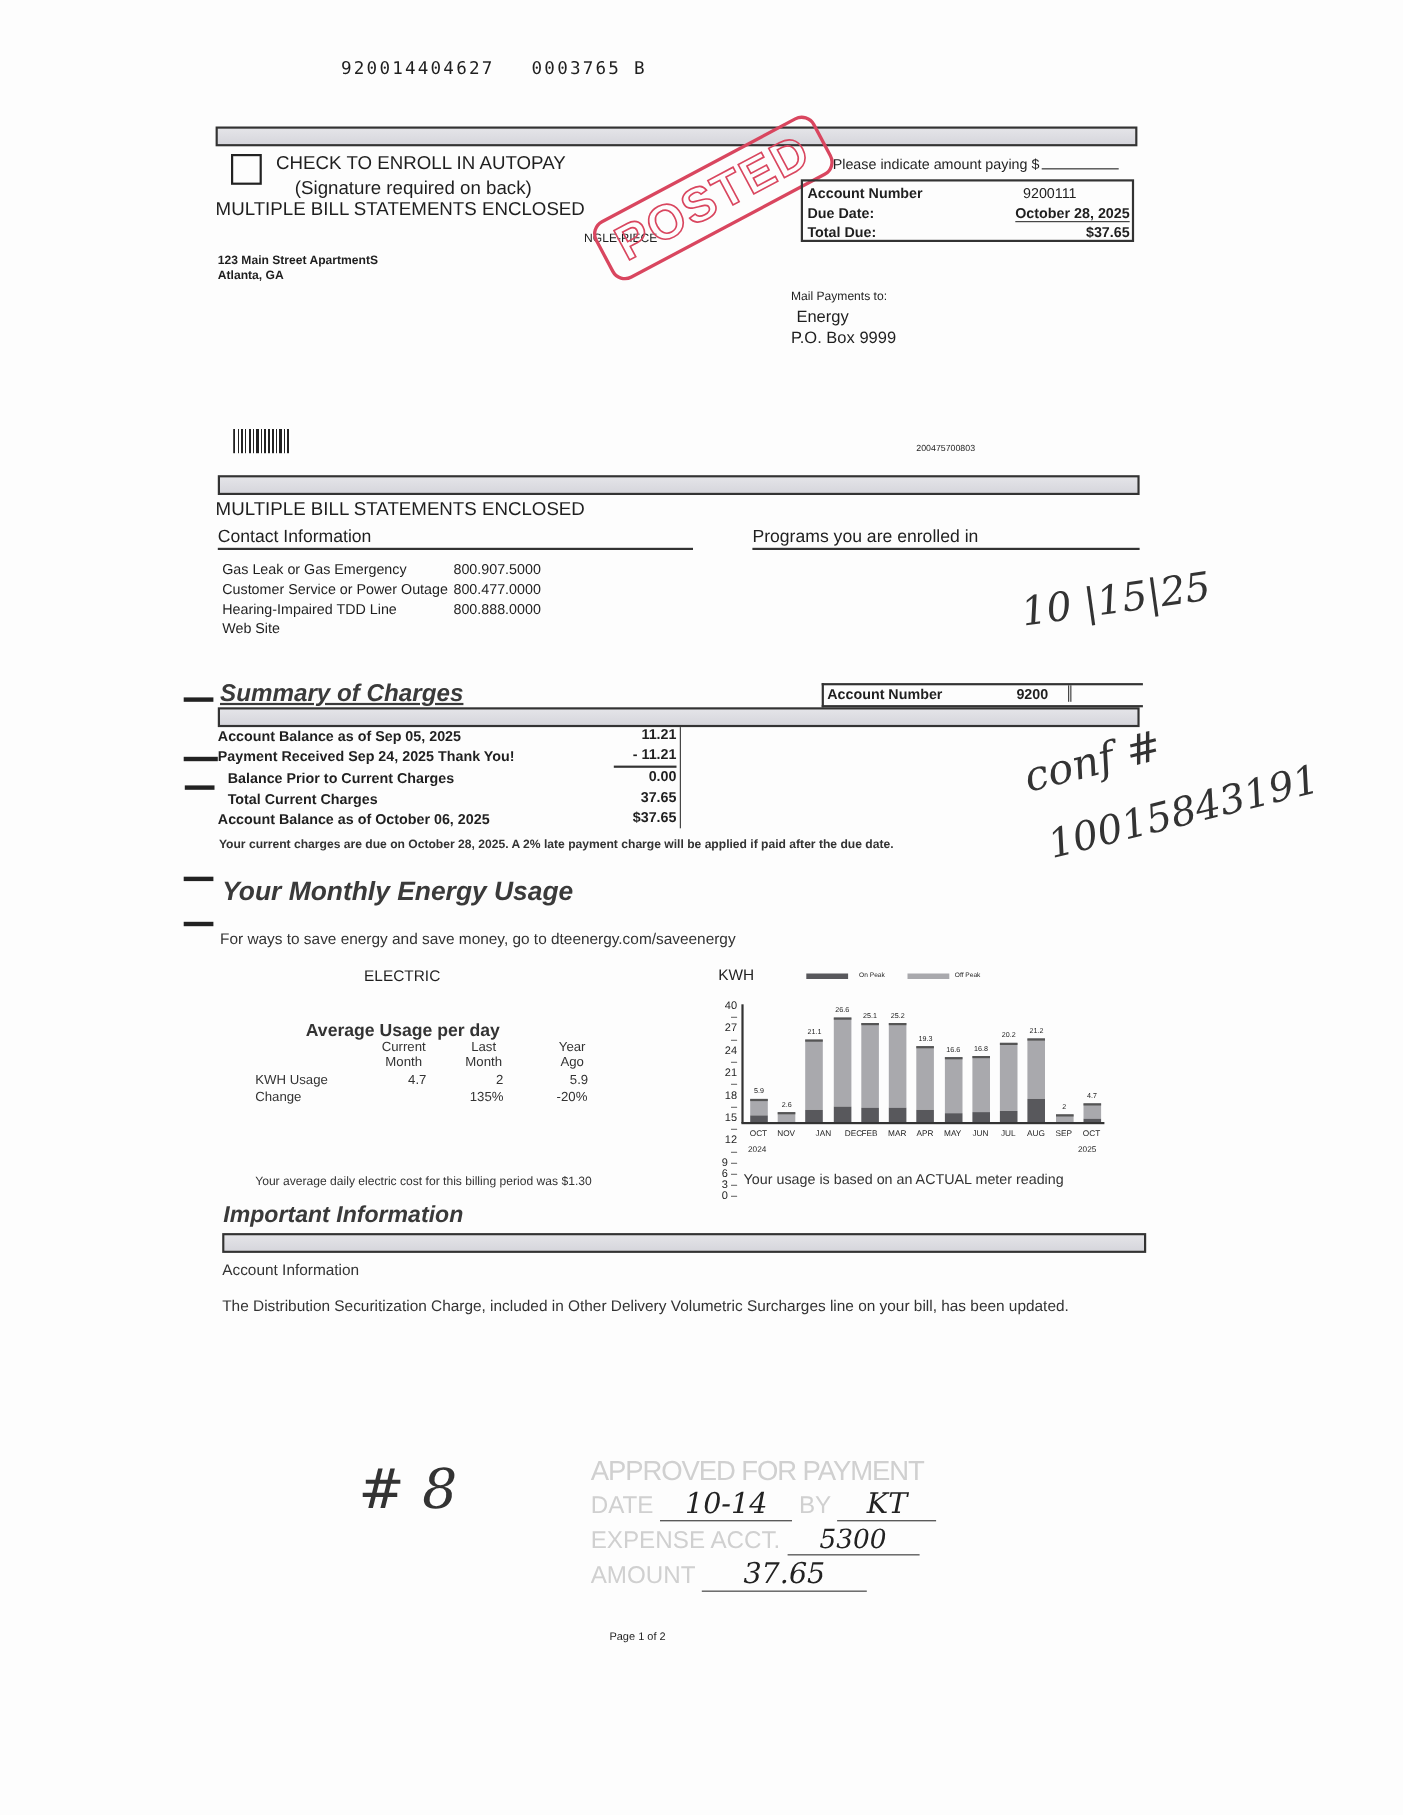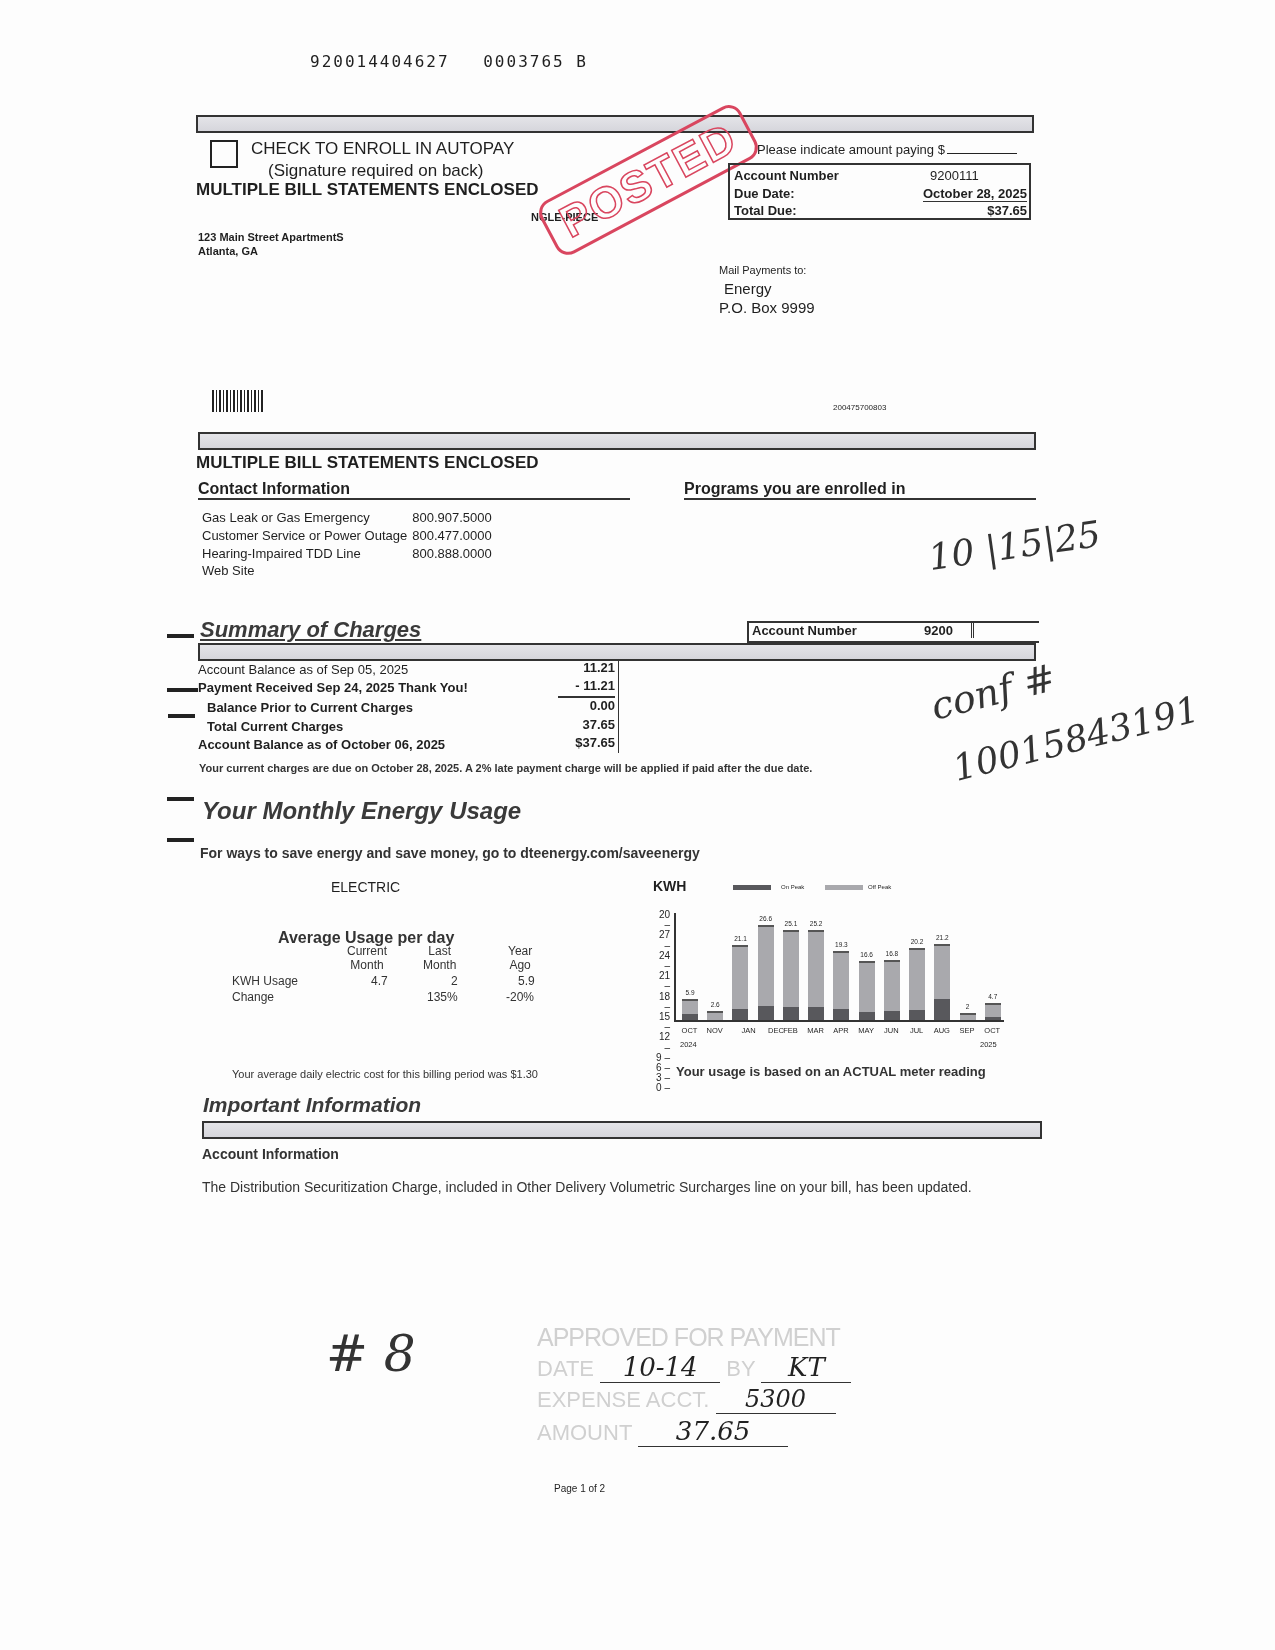--- a/index.html
+++ b/index.html
@@ -1,20 +1,20 @@
 <!DOCTYPE html>
 <html><head>
 <meta charset="utf-8">
 <style>
   html, body { margin: 0; padding: 0; background: #fdfdfd; }
   body { width: 1275px; height: 1650px; position: relative; overflow: hidden;
          font-family: "Liberation Sans", sans-serif; color: #1f1f1f; }
   .abs { position: absolute; }
   .mono { font-family: "DejaVu Sans Mono", monospace; letter-spacing: 2px; }
-  .bold { font-weight: bold; }
+  .bold { font-weight: normal; }
   .grayband { background: linear-gradient(#e4e4e8, #d6d6dc); border: 2px solid #333; box-sizing: border-box; }
   .hline { background: #333; height: 2px; }
   .h-ital { font-weight: bold; font-style: italic; color: #3a3a3a; }
   .margin-dash { background: #222; height: 4px; }
   .hand { font-family: "DejaVu Serif", serif; font-style: italic; color: #333; }
   table { border-collapse: collapse; }
   .chart-bar { position: absolute; bottom: 0; width: 16px; }
   .bar-off { background: #a9a9ad; border-top: 2px solid #555; position: absolute; left: 0; right: 0; }
   .bar-on { background: #58585c; position: absolute; left: 0; right: 0; bottom: 0; }
 </style>
@@ -96,21 +96,21 @@
 <div class="abs h-ital" style="left:200px;top:617px;font-size:22px;text-decoration:underline;">Summary of Charges</div>
 
 <div class="abs" style="left:747px;top:621px;width:290px;height:18px;border-top:2px solid #333;border-bottom:2px solid #333;border-left:2px solid #333;font-size:13px;font-weight:bold;">
   <span style="position:absolute;left:3px;top:0;">Account Number</span>
   <span style="position:absolute;left:175px;top:0;border-right:3px double #333;padding-right:18px;">9200</span>
 </div>
 
 <div class="abs grayband" style="left:198px;top:643px;width:838px;height:18px;"></div>
 
 <div class="abs" style="left:198px;top:661px;width:420px;height:92px;border-right:1.5px solid #333;">
-  <div style="position:absolute;left:0;top:1px;font-size:13px;font-weight:normal;">Account Balance as of Sep 05, 2025</div>
+  <div style="position:absolute;left:0;top:1px;font-size:13px;font-weight:bold;">Account Balance as of Sep 05, 2025</div>
   <div style="position:absolute;right:3px;top:-1px;font-size:13px;font-weight:bold;">11.21</div>
   <div style="position:absolute;left:0;top:19px;font-size:13px;font-weight:bold;">Payment Received Sep 24, 2025 Thank You!</div>
   <div style="position:absolute;right:3px;top:17px;font-size:13px;font-weight:bold;">- 11.21</div>
   <div style="position:absolute;left:360px;top:35px;width:57px;height:1.5px;background:#333;"></div>
   <div style="position:absolute;left:9px;top:39px;font-size:13px;font-weight:bold;">Balance Prior to Current Charges</div>
   <div style="position:absolute;right:3px;top:37px;font-size:13px;font-weight:bold;">0.00</div>
   <div style="position:absolute;left:9px;top:58px;font-size:13px;font-weight:bold;">Total Current Charges</div>
   <div style="position:absolute;right:3px;top:56px;font-size:13px;font-weight:bold;">37.65</div>
   <div style="position:absolute;left:0;top:76px;font-size:13px;font-weight:bold;">Account Balance as of October 06, 2025</div>
   <div style="position:absolute;right:3px;top:74px;font-size:13px;font-weight:bold;">$37.65</div>
@@ -154,21 +154,21 @@
 </div>
 <div class="abs" style="left:232px;top:1050px;font-size:11px;color:#333;margin-top:18px;">Your average daily electric cost for this billing period was $1.30</div>
 
 <div class="abs bold" style="left:653px;top:878px;font-size:14px;">KWH</div>
 <div class="abs" style="left:733px;top:885px;width:38px;height:5px;background:#58585c;"></div>
 <div class="abs" style="left:781px;top:884px;font-size:6px;">On Peak</div>
 <div class="abs" style="left:825px;top:885px;width:38px;height:5px;background:#a9a9ad;"></div>
 <div class="abs" style="left:868px;top:884px;font-size:6px;">Off Peak</div>
 
 <div class="abs" id="yaxis" style="left:652px;top:910px;width:18px;height:112px;font-size:10px;line-height:10.2px;text-align:right;">
-    <div>20 –</div>
+    <div>40 –</div>
     <div>27 –</div>
     <div>24 –</div>
     <div>21 –</div>
     <div>18 –</div>
     <div>15 –</div>
     <div>12 –</div>
     <div>9 –</div>
     <div>6 –</div>
     <div>3 –</div>
     <div>0 –</div>

